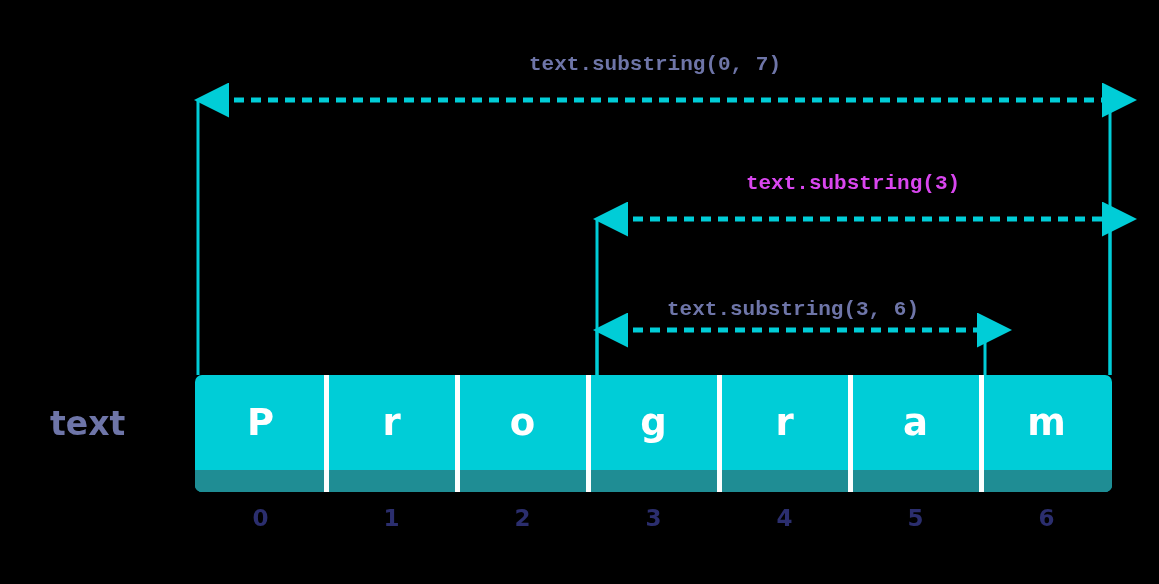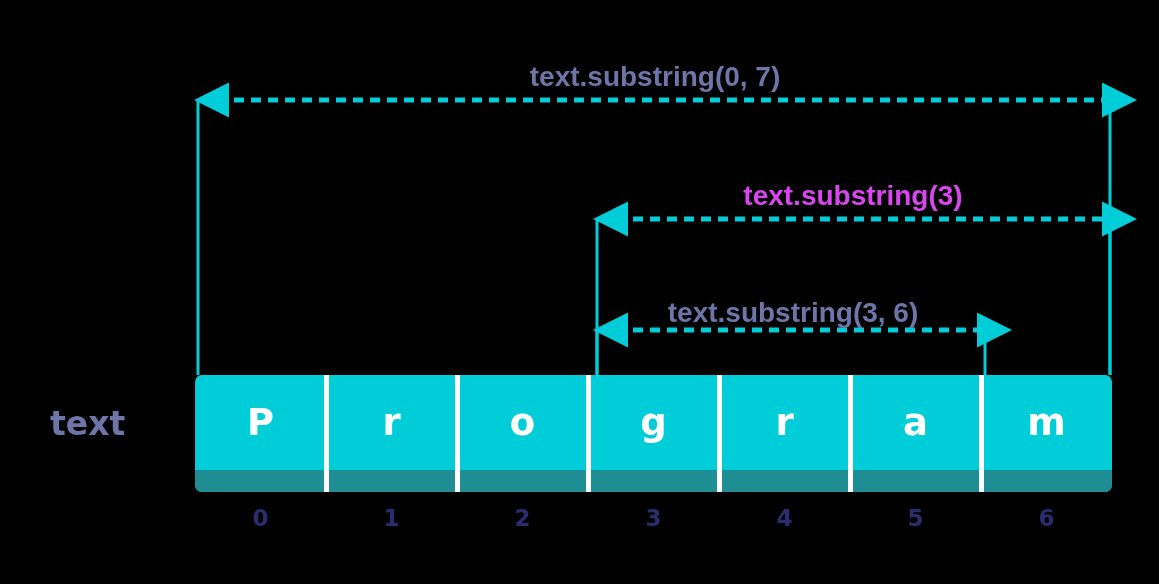--- a/index.html
+++ b/index.html
@@ -63,26 +63,25 @@
     position: absolute;
     top: 0;
     width: 5px;
     background: #ffffff;
   }
 
   
   .op-label {
     position: absolute;
     color: #6e75a8;
-    font-size: 28px;
+    font-size: 21px;
     font-weight: bold;
     white-space: nowrap;
-    font-family: Liberation Sans, sans-serif;
+    font-family: Liberation Mono, monospace;
     transform: translateX(-50%);
-    margin-top: 8px;
   }
   .var-label {
     position: absolute;
     color: #6e75a8;
     font-size: 33px;
     font-weight: bold;
     white-space: nowrap;
     font-family: "DejaVu Sans", sans-serif;
     text-align: right;
   }
@@ -119,21 +118,21 @@
         <line x1="599" y1="219" x2="1108" y2="219" stroke="#00cdd7" stroke-width="5" stroke-dasharray="10 7" marker-start="url(#headLeft)" marker-end="url(#headRight)"></line>
         <line x1="597" y1="330" x2="597" y2="375" stroke="#00cdd7" stroke-width="3"></line>
         <line x1="985" y1="330" x2="985" y2="375" stroke="#00cdd7" stroke-width="3"></line>
         <line x1="599" y1="330" x2="983" y2="330" stroke="#00cdd7" stroke-width="5" stroke-dasharray="10 7" marker-start="url(#headLeft)" marker-end="url(#headRight)"></line>
       </g>
   </svg>
 
   <div id="labels-group">
       <div class="op-label" style="left: 655px; top: 53px; color: rgb(110, 117, 168);">text.substring(0, 7)</div>
       <div class="op-label" style="left: 853px; top: 172px; color: #d946ef;">text.substring(3)</div>
-      <div class="op-label" style="left: 793px; top: 289px; color: rgb(110, 117, 168);">text.substring(3, 6)</div>
+      <div class="op-label" style="left: 793px; top: 298px; color: rgb(110, 117, 168);">text.substring(3, 6)</div>
     </div>
 
   <div class="var-label" style="left:50px; top:404px;">text</div>
 
   <div class="string-box" id="string-box" style="left: 195px; top: 375px; width: 917px; height: 117px; background: rgb(0, 205, 215);">
     <div class="box-shadow-strip" id="box-shadow" style="height: 22px; background: rgb(31, 141, 148);"></div>
     <div id="cells-group">
         <div class="cell" style="left: 0px; width: 131px; height: 95px;">
           <span class="cell-char" style="color: rgb(255, 255, 255);">P</span>
         </div>

